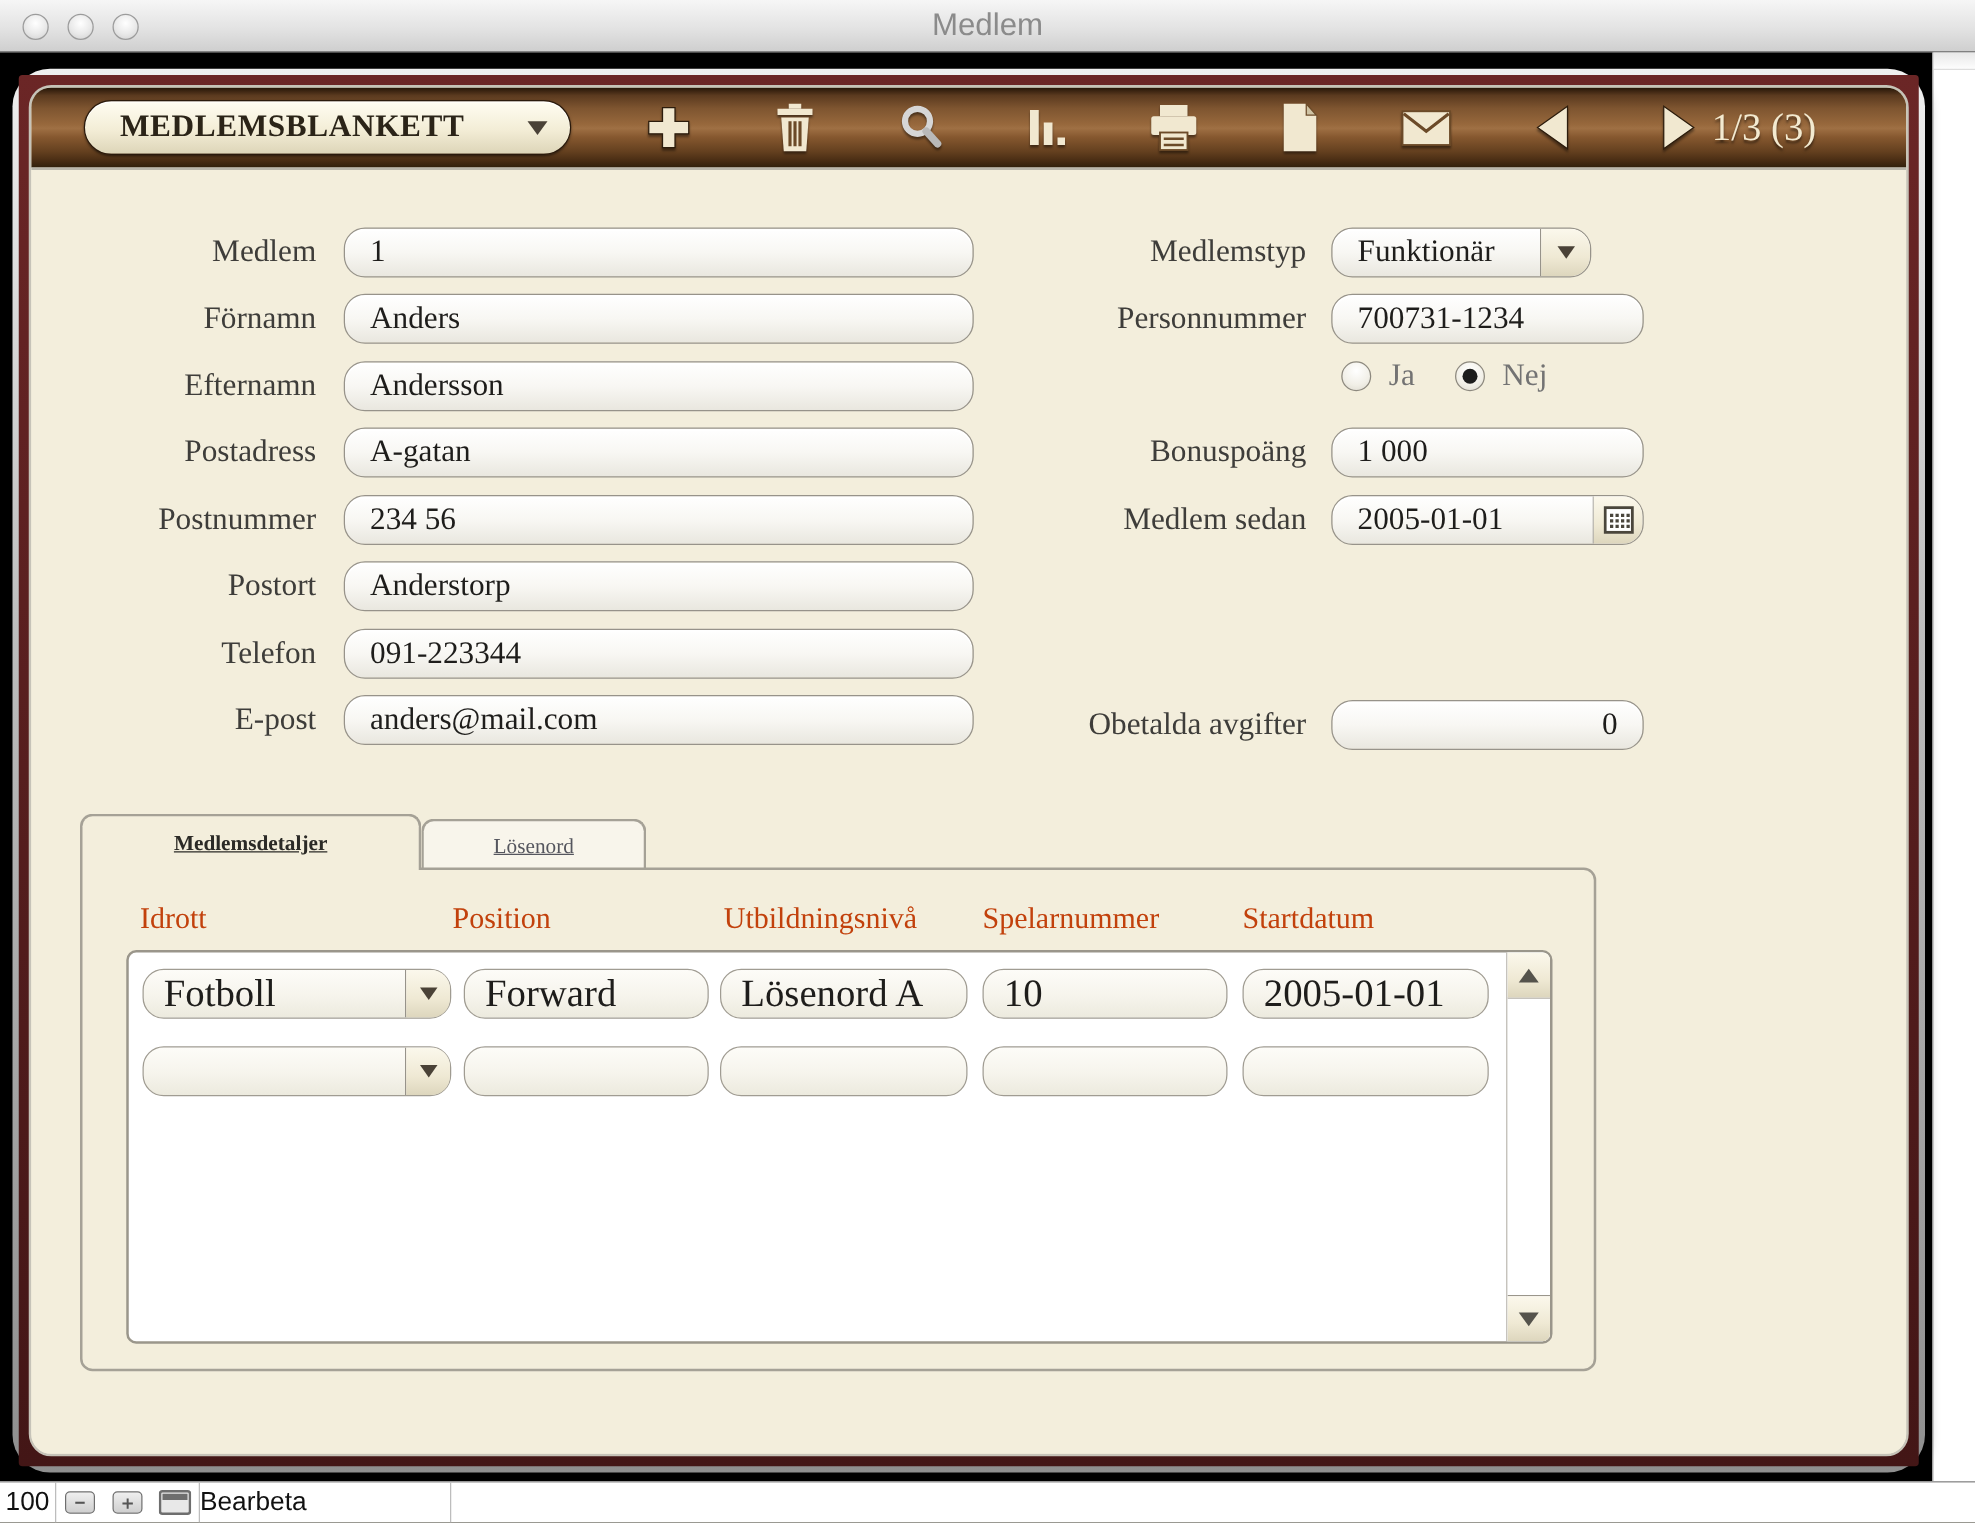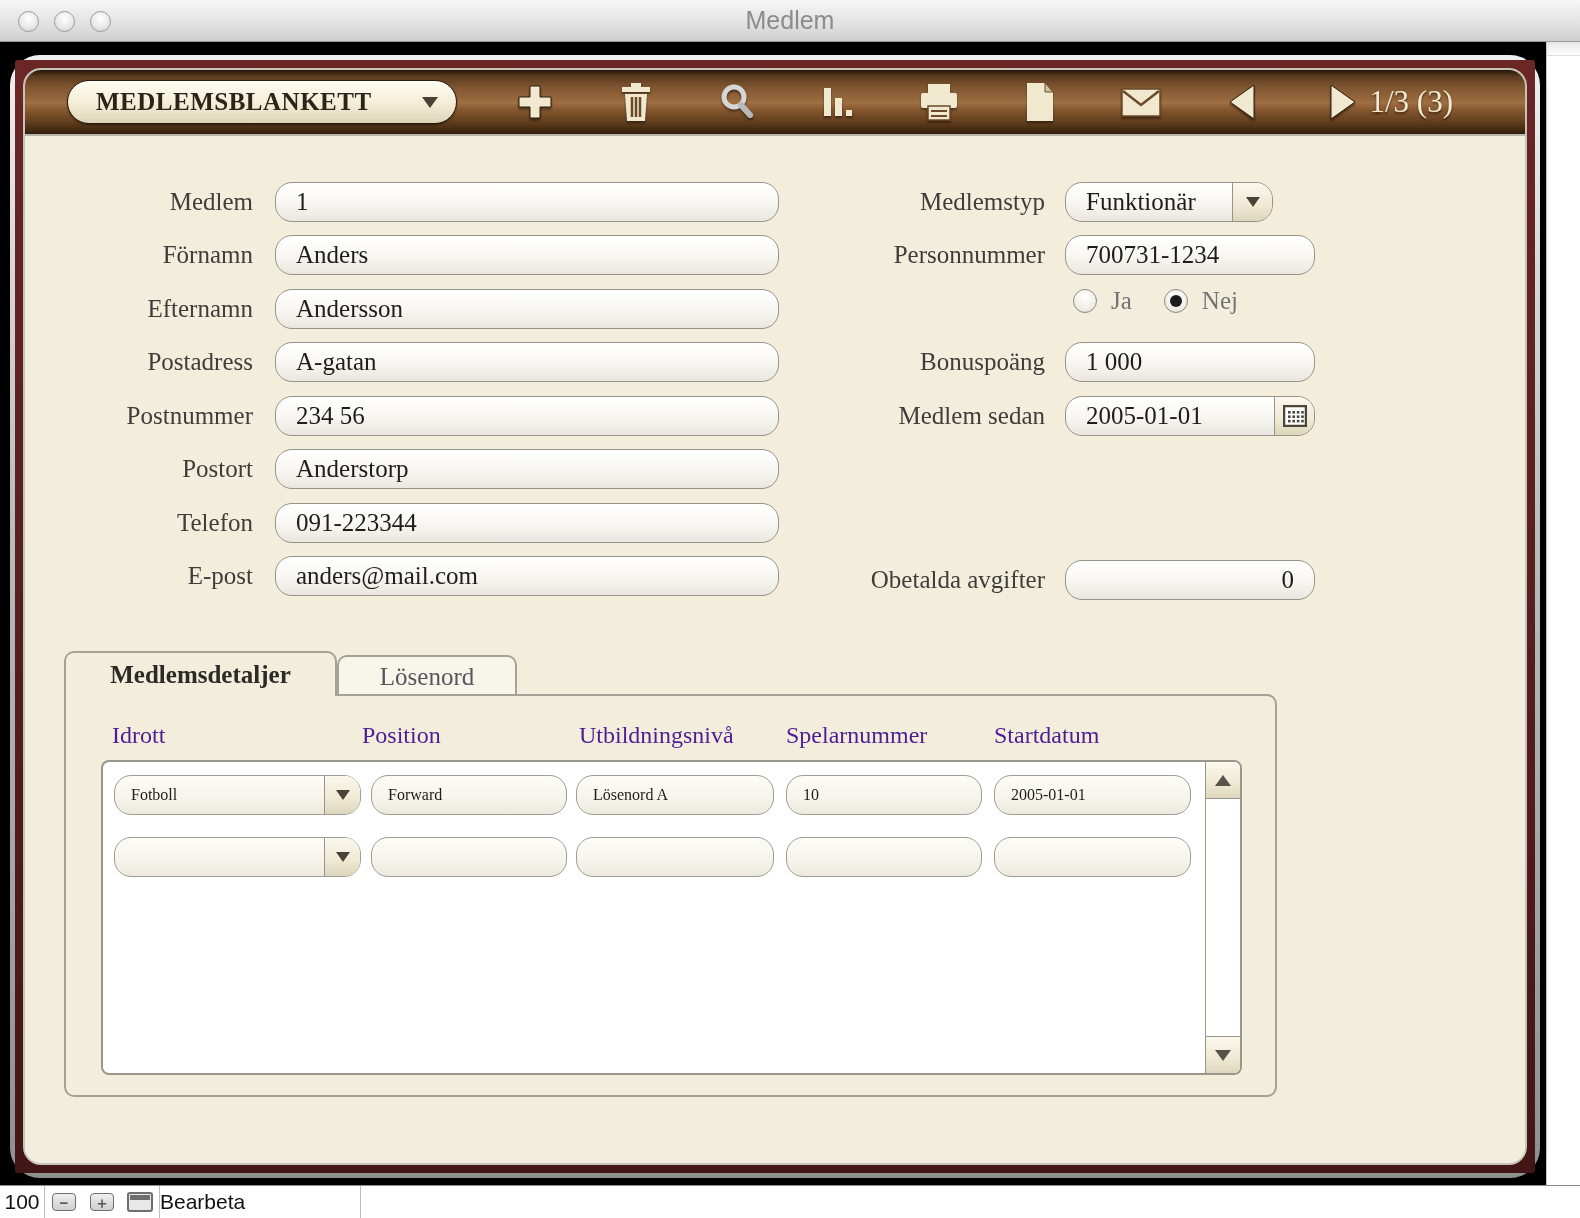--- a/index.html
+++ b/index.html
@@ -73,33 +73,33 @@
   .radio { width:24px; height:24px; border-radius:50%; border:1.5px solid #8d897f;
     background:radial-gradient(circle at 50% 30%, #ffffff 0%, #f1efe7 60%, #dcd9cd 100%);
     display:flex; align-items:center; justify-content:center; cursor:default; }
   .radio .dot { width:12px; height:12px; border-radius:50%; background:#1c1c1c; display:none; }
   .radio.checked .dot { display:block; }
   .radio-lbl { font-size:25px; color:#737373; margin-right:18px; }
 
   
   .tab { position:absolute; border:2px solid #a5a196; border-bottom:none;
     border-radius:10px 10px 0 0; display:flex; align-items:center; justify-content:center;
-    font-size:25px; cursor:default; }
+    font-size:17px; cursor:default;text-decoration:underline; }
   .tab.active { left:39px; top:515px; width:273px; height:45px; background:#f3eedc;
     font-weight:bold; color:#2b2a26; z-index:3; }
   .tab.inactive { left:312px; top:519px; width:180px; height:41px;
     background:#f8f5eb; color:#55565e; z-index:1; }
   .tab-panel { position:absolute; left:39px; top:558px; width:1213px; height:403px;
     border:2px solid #a5a196; border-radius:0 10px 10px 10px; background:#f3eedc; z-index:2; }
-  .col-hdr { position:absolute; top:26px; font-size:24px; color:#4c1d95; }
+  .col-hdr { position:absolute; top:26px; font-size:24px; color:#c2410c; }
   .portal { position:absolute; left:35px; top:64px; width:1141px; height:315px;
     background:#fff; border:2px solid #9a968b; border-radius:8px; }
   .p-field { position:absolute; height:40px; border-radius:17px; border:1.5px solid #a09c92;
     background:linear-gradient(180deg,#fdfcf8 0%,#f6f4ec 55%,#eceade 100%);
-    display:flex; align-items:center; padding:0 16px; font-size:16px; color:#1e1d1b; }
+    display:flex; align-items:center; padding:0 16px; font-size:31px; color:#1e1d1b; }
   .p-scroll { position:absolute; right:0; top:0; bottom:0; width:35px;
     border-left:1.5px solid #9a968b; background:#fff; border-radius:0 6px 6px 0; }
   .p-btn { position:absolute; left:0; width:100%; height:37px; display:flex; align-items:center;
     justify-content:center; cursor:default;
     background:linear-gradient(180deg,#fbf8ec 0%,#efe9d4 60%,#ddd6bd 100%); }
   .p-btn.up { top:0; border-bottom:1.5px solid #9a968b; border-radius:0 6px 0 0; }
   .p-btn.down { bottom:0; border-top:1.5px solid #9a968b; border-radius:0 0 6px 0; }
   .tri-up { width:0; height:0; border-left:8px solid transparent; border-right:8px solid transparent;
     border-bottom:11px solid #55534c; }
   .tri-down { width:0; height:0; border-left:8px solid transparent; border-right:8px solid transparent;

